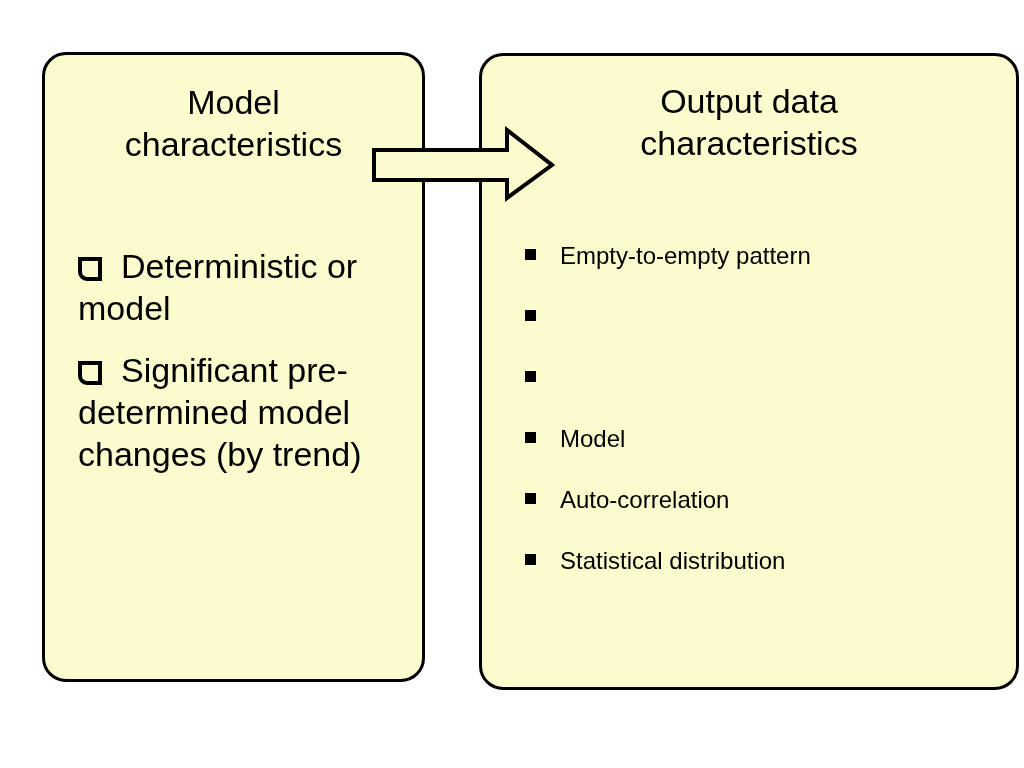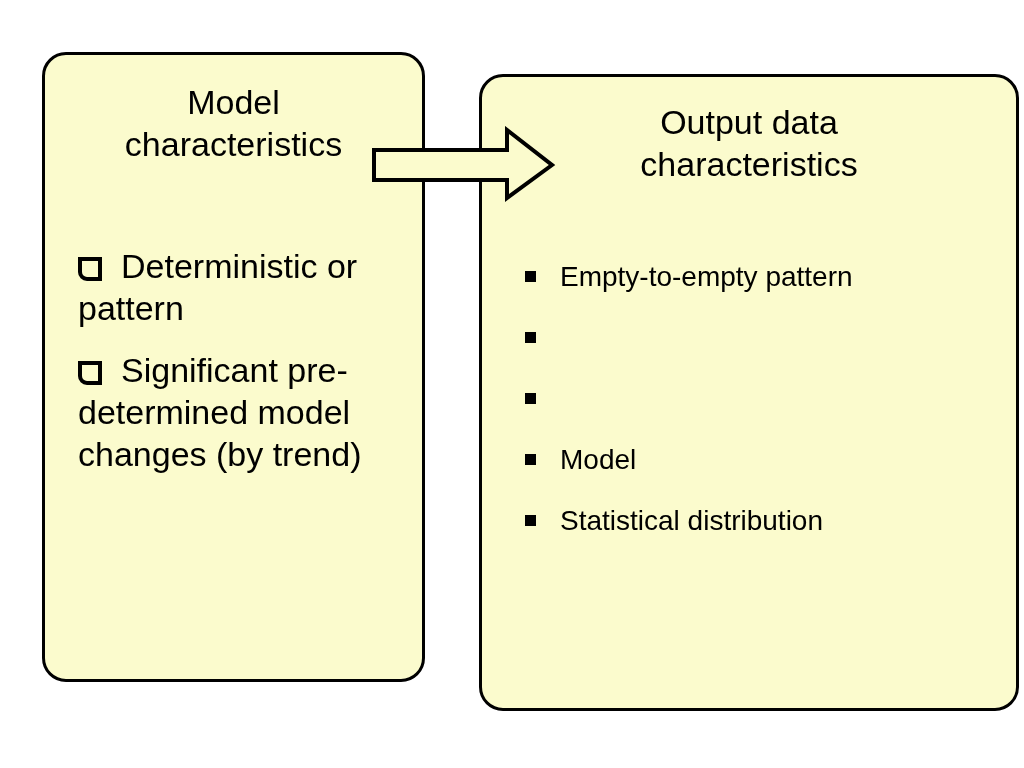--- a/index.html
+++ b/index.html
@@ -29,21 +29,20 @@
     width: 383px;
     height: 630px;
     padding: 26px 14px 0 33px;
   }
   .right-box {
     left: 479px;
     top: 53px;
     width: 540px;
     height: 637px;
     padding: 24px 14px 0 43px;
-    margin-top: 21px;
   }
   .box-title {
     font-size: 34px;
     line-height: 42px;
     font-weight: normal;
     text-align: center;
   }
   .left-box .box-title {
     margin: 0 -14px 80px -33px;
   }
@@ -54,21 +53,21 @@
     list-style: none;
     margin: 0;
     padding: 0;
   }
   .left-box li {
     font-size: 34px;
     line-height: 42px;
     margin-bottom: 20px;
   }
   .right-box li {
-    font-size: 28px;
+    font-size: 24px;
     line-height: 42px;
     margin-bottom: 19px;
     white-space: nowrap;
   }
   
   .sq-bullet {
     display: inline-block;
     width: 16px;
     height: 16px;
     border: 4px solid var(--outline, #000000);
@@ -100,32 +99,33 @@
   }
 </style>
 </head>
 <body>
 
 <div class="slide">
 
   <section class="box left-box">
     <h2 class="box-title"><span>Model</span><br><span>characteristics</span></h2>
     <ul class="bullets">
-      <li><span class="sq-bullet"></span><span>Deterministic or pattern</span></li>
+      <li><span class="sq-bullet"></span><span>Deterministic or model</span></li>
       <li><span class="sq-bullet"></span><span>Significant pre-determined model changes (by trend)</span></li>
     </ul>
   </section>
 
   <section class="box right-box">
     <h2 class="box-title"><span>Output data</span><br><span>characteristics</span></h2>
     <ul class="bullets">
       <li><span class="sm-bullet"></span><span>Empty-to-empty pattern</span></li>
       <li><span class="sm-bullet"></span></li>
       <li><span class="sm-bullet"></span></li>
       <li><span class="sm-bullet"></span><span>Model</span></li>
+      <li><span class="sm-bullet"></span><span>Auto-correlation</span></li>
       <li><span class="sm-bullet"></span><span>Statistical distribution</span></li>
     </ul>
   </section>
 
   <svg class="flow-arrow" viewBox="0 0 192 78" xmlns="http://www.w3.org/2000/svg">
     <polygon points="8,24 141,24 141,4 186,39 141,72 141,54 8,54" fill="#fbfbcd"></polygon>
   </svg>
 
 </div>
 

